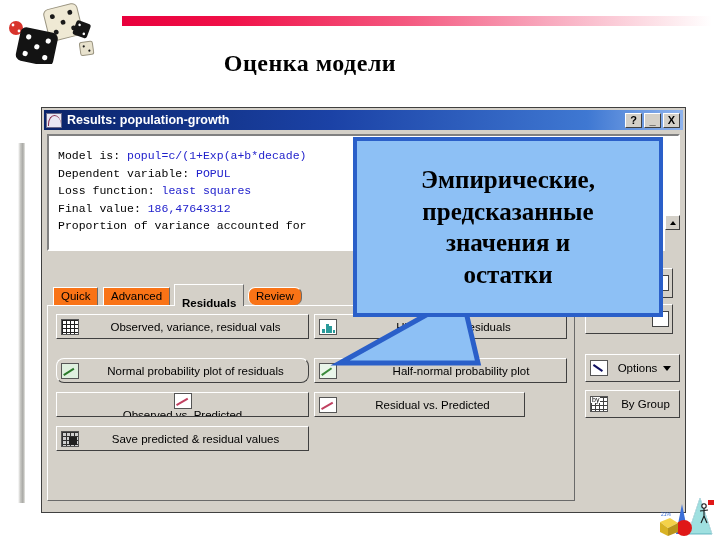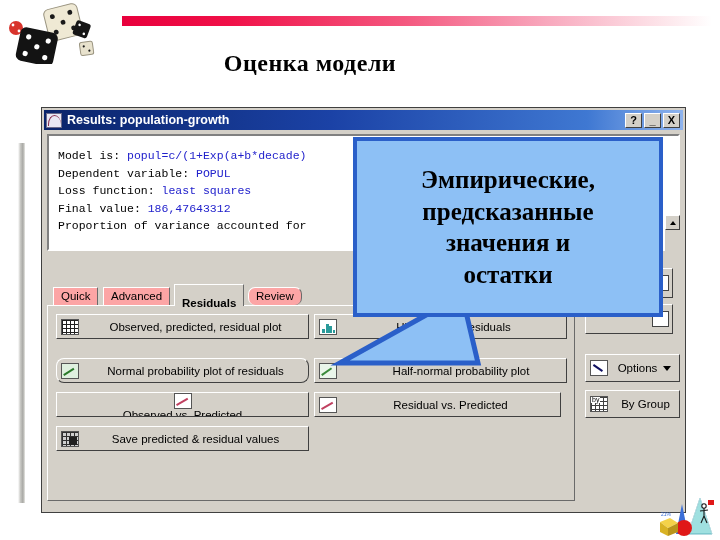--- a/index.html
+++ b/index.html
@@ -150,21 +150,21 @@
 
   
   .tabstrip {
     position: absolute;
     left: 5px; top: 176px;
     width: 633px; height: 22px;
   }
   .tab {
     position: absolute;
     top: 3px; height: 18px;
-    background: #fca5a5;
+    background: #f97316;
     border: 1px solid #ffffff;
     border-right-color: #6a6a6a;
     border-bottom: none;
     box-sizing: border-box;
     font-size: 11.5px; color: #000;
     padding: 2px 7px 0 7px;
     font-family: "Liberation Sans", sans-serif;
     white-space: nowrap;
   }
   .tab.active {
@@ -409,21 +409,21 @@
       <div class="tab" style="left:6px;">Quick</div>
       <div class="tab" style="left:56px;">Advanced</div>
       <div class="tab active" style="left:127px;">Residuals</div>
       <div class="tab" style="left:201px;border-radius:7px;">Review</div>
     </div>
 
     <div class="tabbody"></div>
 
     <div class="btn" style="left:14px;  top:206px; width:253px; height:25px;">
       <div class="ico grid"></div>
-      <div class="lbl">Observed, predicted, residual plot</div>
+      <div class="lbl">Observed, variance, residual vals</div>
     </div>
     <div class="btn" style="left:14px;  top:250px; width:253px; height:25px;border-radius:8px;">
       <div class="ico npp"></div>
       <div class="lbl">Normal probability plot of residuals</div>
     </div>
     <div class="btn" style="left:14px;  top:284px; width:253px; height:25px;flex-direction:column;">
       <div class="ico scatter"></div>
       <div class="lbl">Observed vs. Predicted</div>
     </div>
     <div class="btn" style="left:14px;  top:318px; width:253px; height:25px;">
@@ -432,21 +432,21 @@
     </div>
 
     <div class="btn" style="left:272px; top:206px; width:253px; height:25px;">
       <div class="ico hist"></div>
       <div class="lbl">Histogram of residuals</div>
     </div>
     <div class="btn" style="left:272px; top:250px; width:253px; height:25px;gap:15px;">
       <div class="ico halfnpp"></div>
       <div class="lbl">Half-normal probability plot</div>
     </div>
-    <div class="btn" style="left:272px; top:284px; width:247px; height:25px;">
+    <div class="btn" style="left:272px; top:284px; width:211px; height:25px;">
       <div class="ico scatter"></div>
       <div class="lbl">Residual vs. Predicted</div>
     </div>
 
     <div class="sidebtn" style="left:543px; top:160px; width:88px; height:30px;">
       <div class="sq-ico grid" style="right:3px; top:6px;"></div>
     </div>
     <div class="sidebtn" style="left:543px; top:196px; width:88px; height:30px;">
       <div class="sq-ico scatter" style="right:3px; top:6px;"></div>
     </div>

